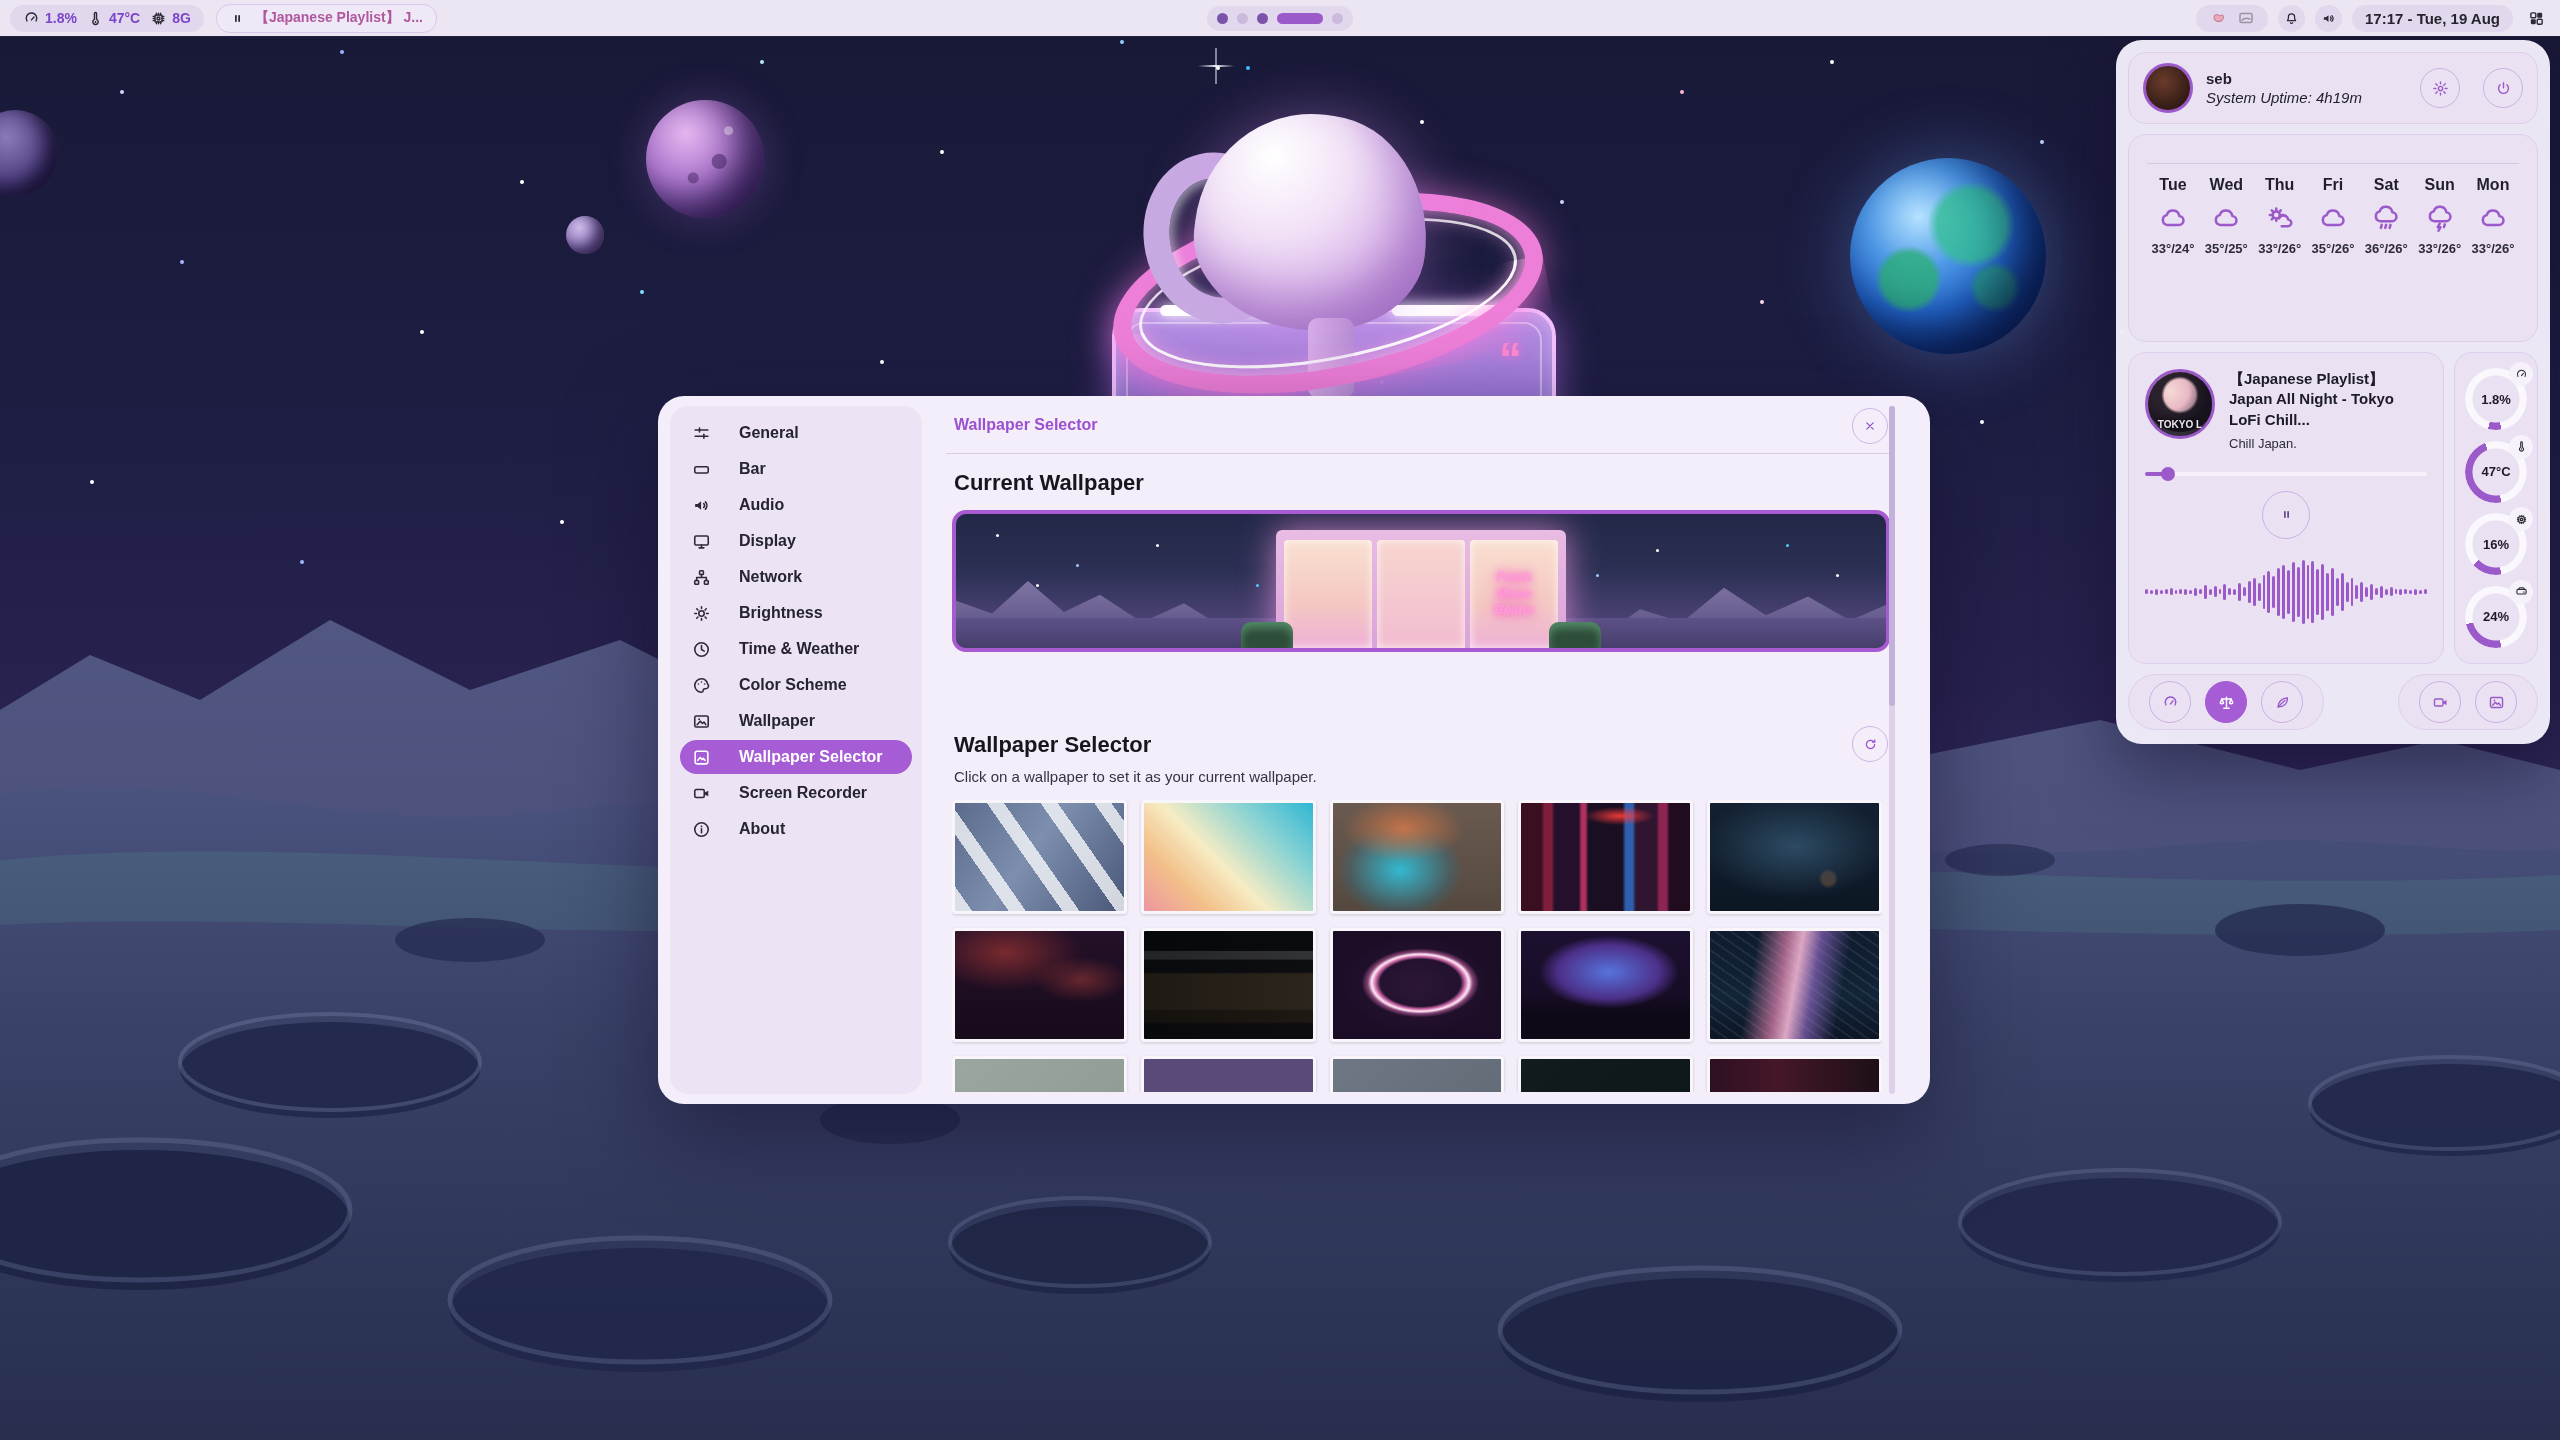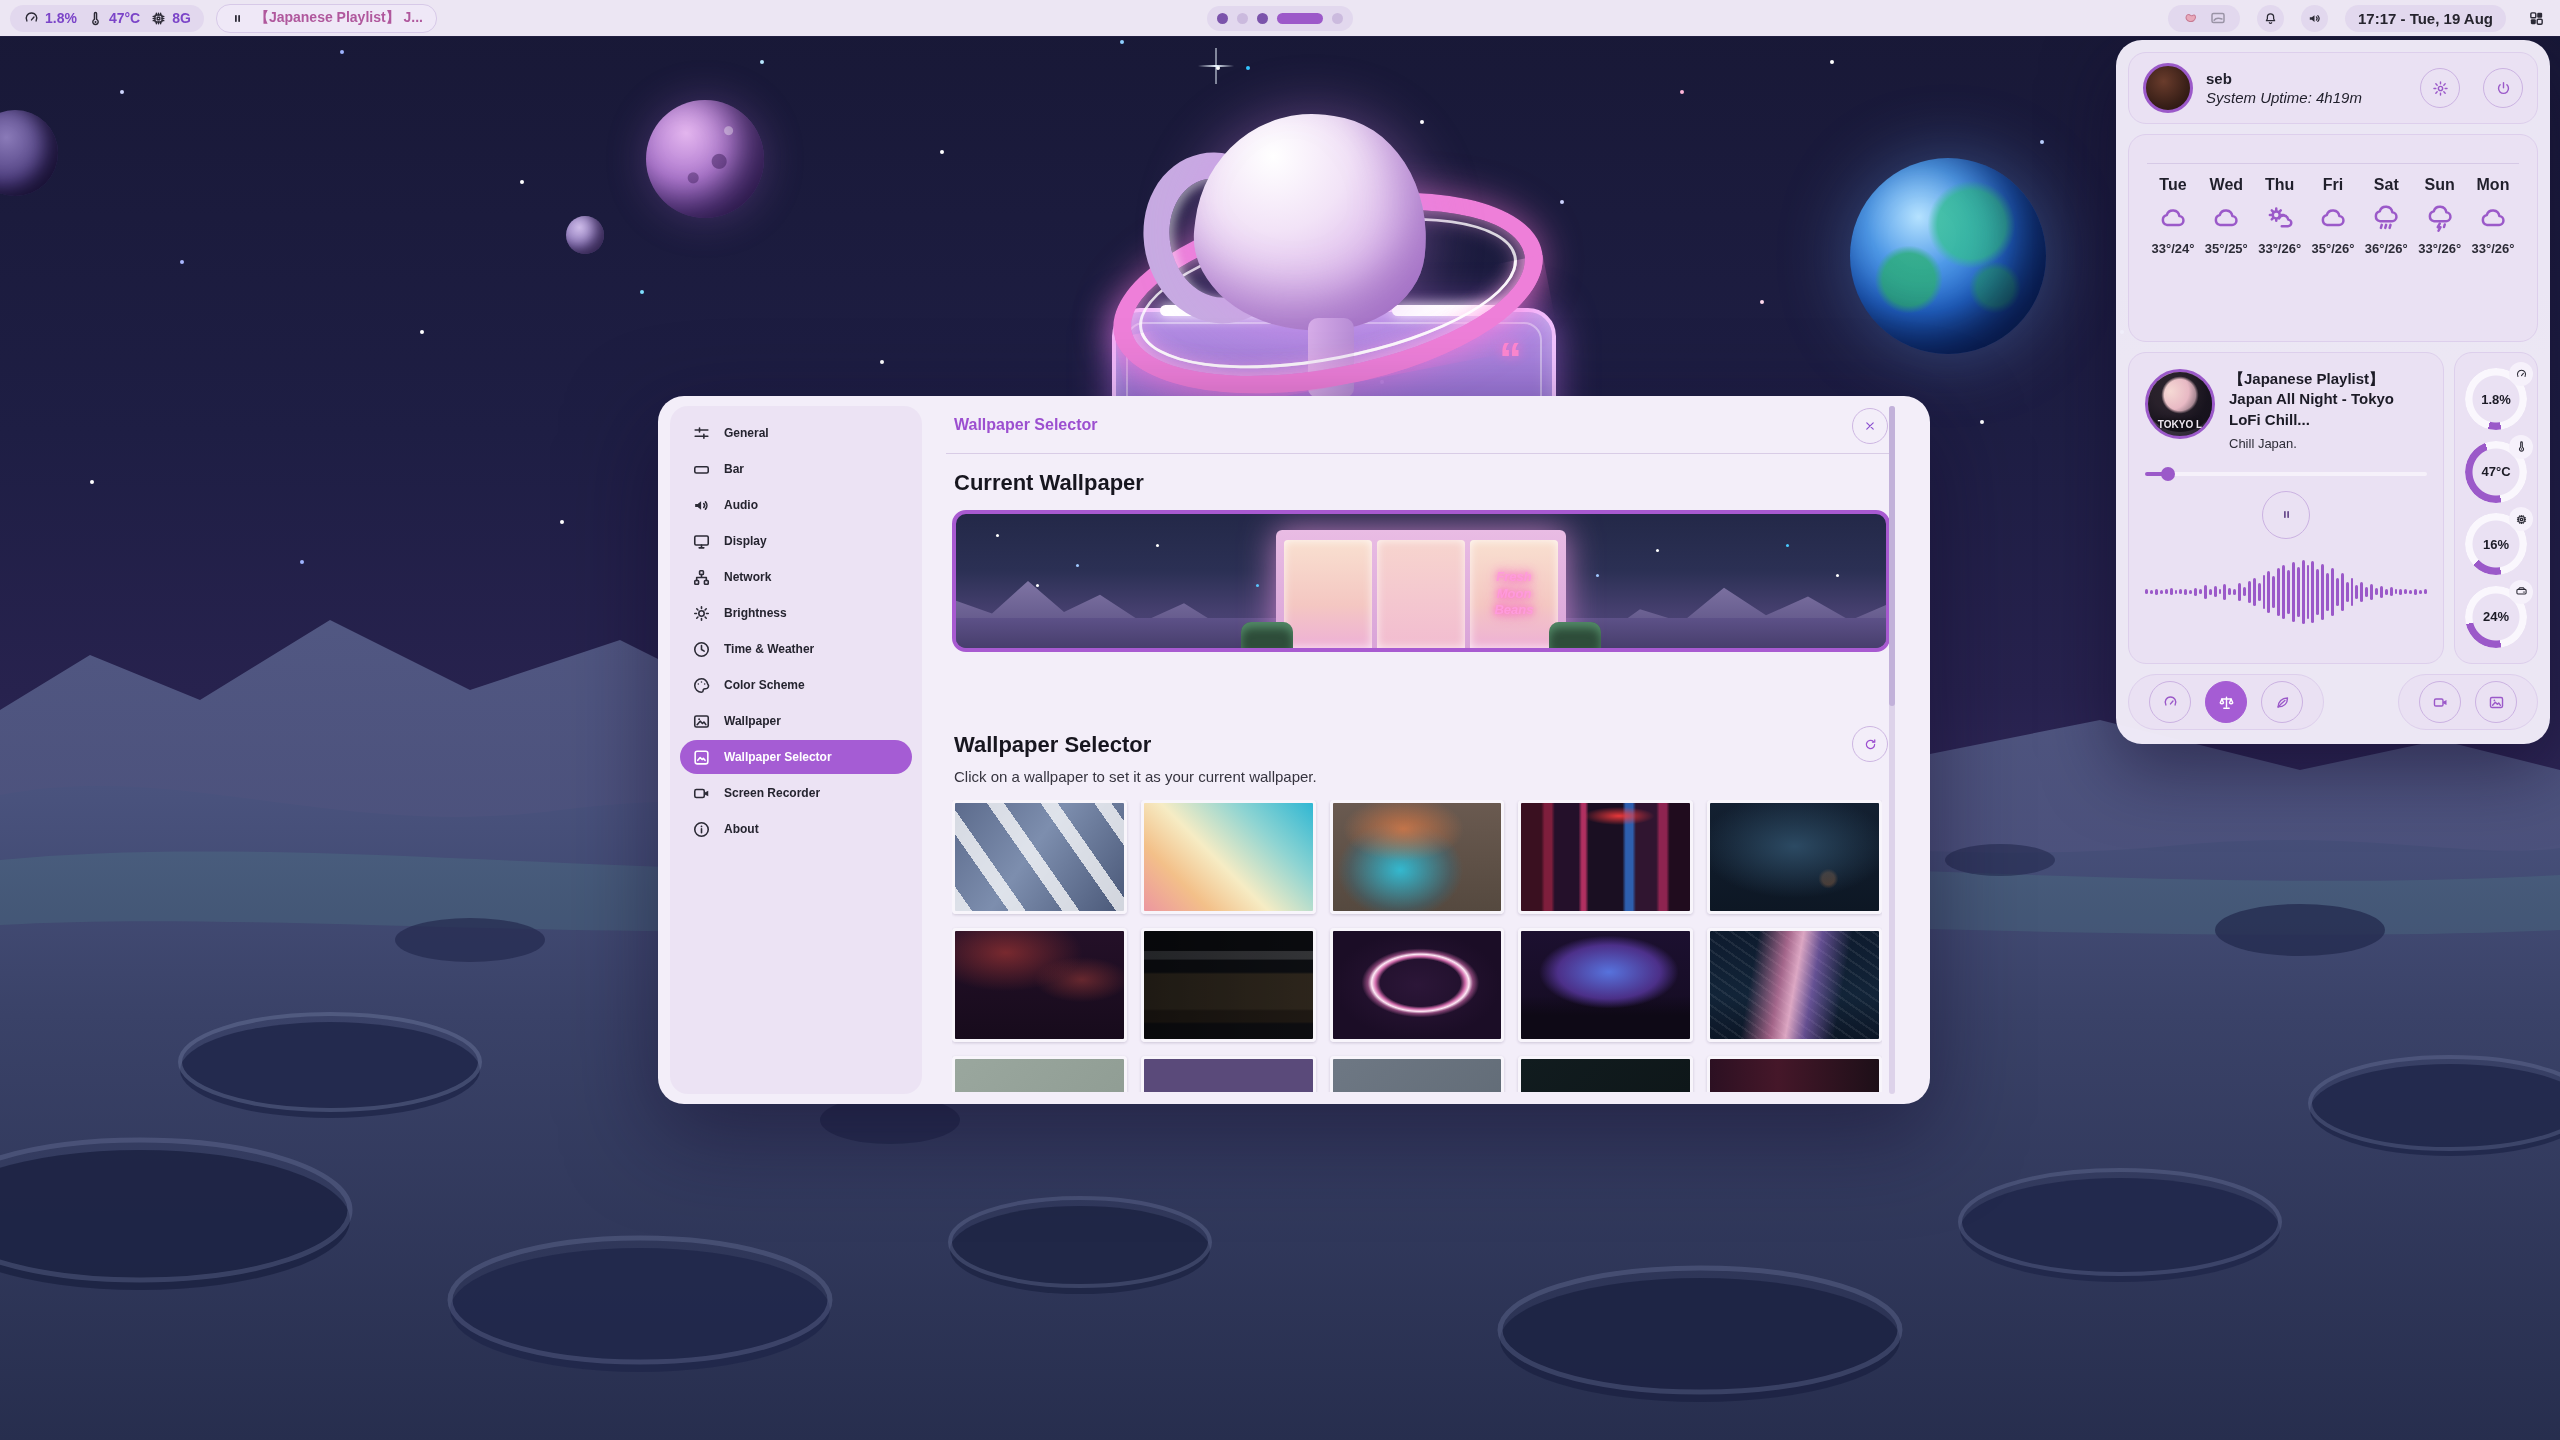--- a/index.html
+++ b/index.html
@@ -59,21 +59,21 @@
     border:4px solid #f2c2ff;box-shadow:0 0 38px rgba(210,120,255,.55),inset 0 0 20px rgba(255,255,255,.3);}
   #board:before{content:"";position:absolute;inset:10px;border-radius:18px;border:2px solid rgba(255,255,255,.4);}
   .board-dash{position:absolute;top:-7px;width:116px;height:11px;border-radius:6px;background:#fff;box-shadow:0 0 14px #fff;}
   .board-quote{position:absolute;right:30px;top:24px;color:#ff8ad2;font-size:46px;font-weight:bold;text-shadow:0 0 12px #ff6fd0;line-height:1;}
   
   #moon{left:0;bottom:0;width:2560px;height:880px;}
   
   #topbar{left:0;top:0;width:2560px;height:36px;background:#ece6f3;z-index:60;display:flex;align-items:center;box-shadow:0 1px 0 rgba(90,70,120,.15);}
   .tb-left{display:flex;align-items:center;gap:12px;margin-left:10px;}
   .tb-center{position:absolute;left:50%;transform:translateX(-50%);}
-  .tb-right{display:flex;align-items:flex-end;gap:17px;margin-left:auto;margin-right:10px;}
+  .tb-right{display:flex;align-items:flex-end;gap:10px;margin-left:auto;margin-right:10px;}
   .pill{display:flex;align-items:center;gap:10px;background:#e2d8ee;border-radius:14px;height:27px;padding:0 13px;}
   .pill.outline{background:#efe8f7;border:1px solid #d7c9e8;}
   .stat{display:flex;align-items:center;gap:5px;color:#7b44c8;font-weight:700;font-size:14px;}
   .stat .ic{width:17px;height:17px;color:#2c2a36;}
   #media-pill{color:#b0589d;font-weight:700;font-size:14px;}
   #media-pill .ic{width:15px;height:15px;color:#2c2a36;}
   #ws-pill{display:flex;align-items:center;gap:9px;background:#e2d8ee;border-radius:13px;height:25px;padding:0 10px;}
   .ws-dot{width:11px;height:11px;border-radius:6px;background:#cbbade;}
   .ws-dot.occupied{background:#7b53ab;}
   .ws-dot.active{width:46px;background:#9c59c9;}
@@ -81,22 +81,22 @@
   .tb-circle .ic{width:15px;height:15px;color:#2c2a36;}
   #clock-pill{font-size:15px;font-weight:700;color:#26242e;}
   #dash-btn{background:transparent;}
   #dash-btn .ic{width:17px;height:17px;}
   .ic{display:block;}
   .ic svg{display:block;width:100%;height:100%;}
   
   #win{left:658px;top:396px;width:1272px;height:708px;background:#f3eef9;border-radius:26px;z-index:50;
     box-shadow:0 30px 90px rgba(18,10,42,.5);overflow:hidden;}
   #side{position:absolute;left:12px;top:10px;width:252px;height:688px;background:#ece3f4;border-radius:18px;padding-top:8px;box-sizing:border-box;}
-  .side-item{display:flex;align-items:center;gap:13px;height:34px;margin:2px 10px;padding:0 12px;border-radius:17px;
-    font-size:12px;font-weight:700;color:#25242f;cursor:pointer;}
+  .side-item{display:flex;align-items:center;gap:28px;height:34px;margin:2px 10px;padding:0 12px;border-radius:17px;
+    font-size:16px;font-weight:700;color:#25242f;cursor:pointer;}
   .side-item .ic{width:19px;height:19px;color:#2c2b36;flex:none;}
   .side-item.active{background:#a55cd4;color:#ffffff;}
   .side-item.active .ic{color:#fff;}
   #content{position:absolute;left:288px;top:0;width:952px;height:708px;}
   #win-title{position:absolute;left:8px;top:20px;font-size:16px;font-weight:700;color:#9c4fd0;}
   #close-btn{position:absolute;right:10px;top:12px;width:34px;height:34px;border-radius:50%;border:1px solid #cdb6e2;
     display:flex;align-items:center;justify-content:center;color:#8a4fd0;background:transparent;}
   #close-btn .ic{width:14px;height:14px;}
   .divider{position:absolute;left:0;width:944px;height:1px;background:#d8cce6;}
   #cw-heading{position:absolute;left:8px;top:74px;font-size:22px;font-weight:700;color:#17161f;}

